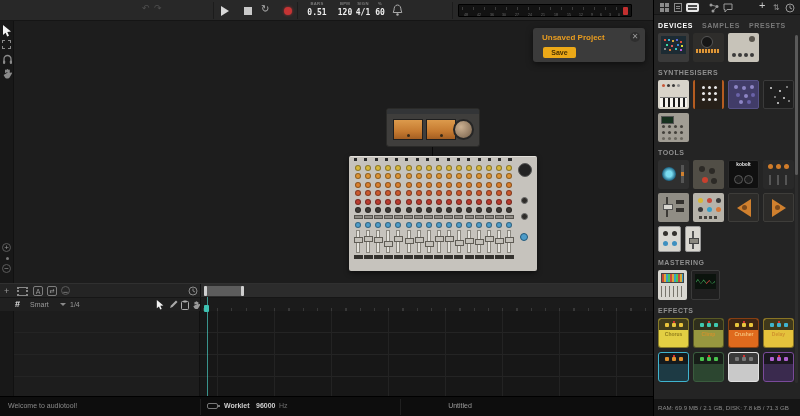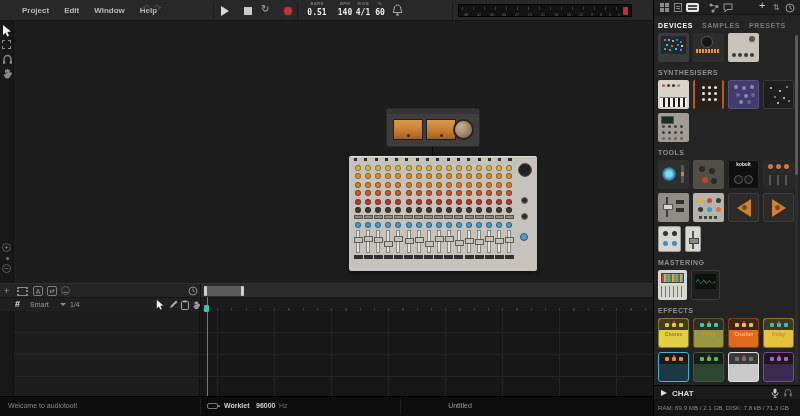--- a/index.html
+++ b/index.html
@@ -183,41 +183,35 @@
   .pedal::after{content:"";position:absolute;left:6px;top:4px;width:4px;height:4px;border-radius:1px;background:var(--dot);box-shadow:7px 0 var(--dot),14px 0 var(--dot),7px -3px 0 -1px #d03030;}
   .pedal-label{position:absolute;left:0;right:0;top:13px;text-align:center;font-size:8px;transform:scale(.62);transform-origin:50% 0;font-weight:bold;color:var(--lc,#333);}
   svg{display:block;}
 </style>
 </head>
 <body>
 
 <div id="app">
 
   <div id="menubar">
-    <div class="menus">
-      <span>Project</span>
-      <span>Edit</span>
-      <span>Window</span>
-      <span>Help</span>
-    </div>
     <span class="histbtn" style="left:142px">↶</span>
     <span class="histbtn" style="left:154px">↷</span>
     <div class="vsep" style="left:213px"></div>
     <div class="play-tri"></div>
     <div class="stop-sq"></div>
     <div class="loop-ic">↻</div>
     <div class="rec-dot"></div>
     <div class="vsep" style="left:297px"></div>
     <div class="tfield" style="left:300px;width:34px">
       <div class="tl">BARS</div>
       <div class="tv">0.51</div>
     </div>
     <div class="tfield" style="left:333px;width:24px">
       <div class="tl">BPM</div>
-      <div class="tv">140</div>
+      <div class="tv">120</div>
     </div>
     <div class="tfield" style="left:351px;width:24px">
       <div class="tl">SIGN</div>
       <div class="tv">4/1</div>
     </div>
     <div class="tfield" style="left:371px;width:18px">
       <div class="tl">%</div>
       <div class="tv">60</div>
     </div>
     <div class="bell">
@@ -270,20 +264,25 @@
           <path d="M3 5 V2.4 a.8.8 0 0 1 1.6 0 V4.6 M4.6 4.2 V1.8 a.8.8 0 0 1 1.6 0 V4.4 M6.2 4.2 V2.2 a.8.8 0 0 1 1.6 0 V5 L8.8 4.4 a.9.9 0 0 1 1 1.4 L7.6 9.4 a2 2 0 0 1 -1.8 1.1 H4.6 a2 2 0 0 1 -1.6 -.9 L1.6 7 Z" fill="#8a8a8a"></path>
         </svg>
     </div>
     <div class="lt zoomo" style="top:222px">+</div>
     <div class="zdot" style="top:236px"></div>
     <div class="lt zoomo" style="top:243px">−</div>
   </div>
 
   <div id="canvas">
 
+    <div class="notif">
+      <span class="notif-title">Unsaved Project</span>
+      <span class="notif-close">✕</span>
+      <div class="save-btn">Save</div>
+    </div>
 
     <div class="centroid">
       <div class="cen-top"></div>
       <div class="vu" style="left:6px">
           <i></i>
         </div>
       <div class="vu" style="left:39px">
           <i></i>
         </div>
       <div class="cen-led"></div>
@@ -696,35 +695,18 @@
           <div class="thumb pedal" style="--body: #1d3a44; --dot: #e0902e; --bd: #3fb4cf;"></div>
           <div class="thumb pedal" style="--body: #2c4630; --dot: #49c44e; --bd: #3a5c3e;"></div>
           <div class="thumb pedal" style="--body: #c9c9c9; --dot: #777777; --bd: #e0e0e0;"></div>
           <div class="thumb pedal" style="--body: #3a2a4e; --dot: #b060d0; --bd: #7a4a9a;"></div>
         </div>
       </div>
     <div class="rp-scroll">
         <i></i>
       </div>
 
-    <div id="chatbar">
-      <div class="chat-tri"></div>
-      <span class="chat-label">CHAT</span>
-      <div class="rpi" style="left:117px;top:2px">
-        <svg width="8" height="10" viewBox="0 0 8 10">
-            <rect x="2.5" y="0.5" width="3" height="5" rx="1.5" fill="#ccc"></rect>
-            <path d="M1 4.5 a3 3 0 0 0 6 0 M4 7.5 V9.5 M2.5 9.5 h3" fill="none" stroke="#ccc" stroke-width=".9"></path>
-          </svg>
-      </div>
-      <div class="rpi" style="left:130px;top:3px">
-        <svg width="9" height="8" viewBox="0 0 9 8">
-            <path d="M1 6 L1 3.5 A3 3 0 0 1 7 3.5 L7 6" fill="none" stroke="#777" stroke-width="1"></path>
-            <rect x="0.4" y="4.5" width="1.8" height="3" rx=".8" fill="#777"></rect>
-            <rect x="5.8" y="4.5" width="1.8" height="3" rx=".8" fill="#777"></rect>
-          </svg>
-      </div>
-    </div>
     <div id="rp-stats">
       <span>RAM: 69.9 MB / 2.1 GB, DISK: 7.8 kB / 71.3 GB</span>
     </div>
   </div>
 
 </div>
 
 </body></html>

